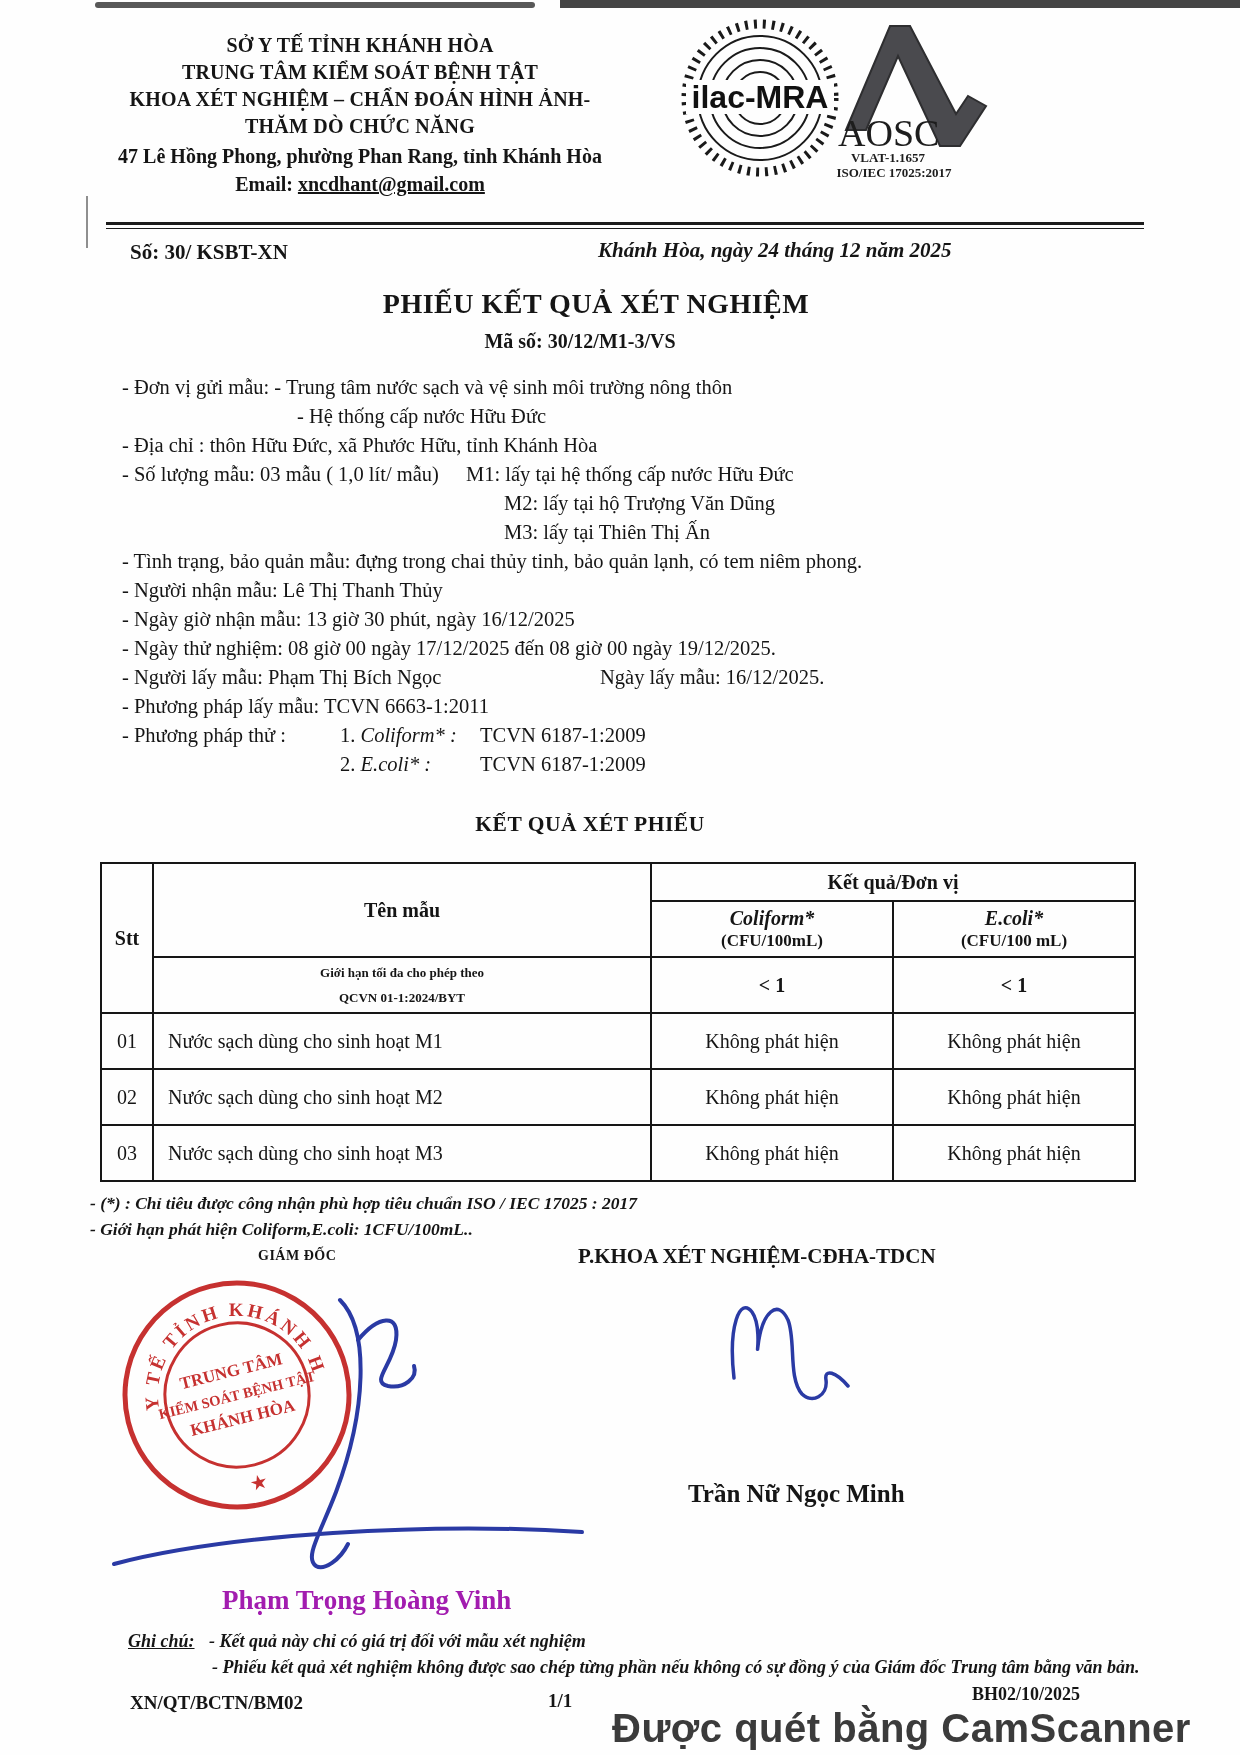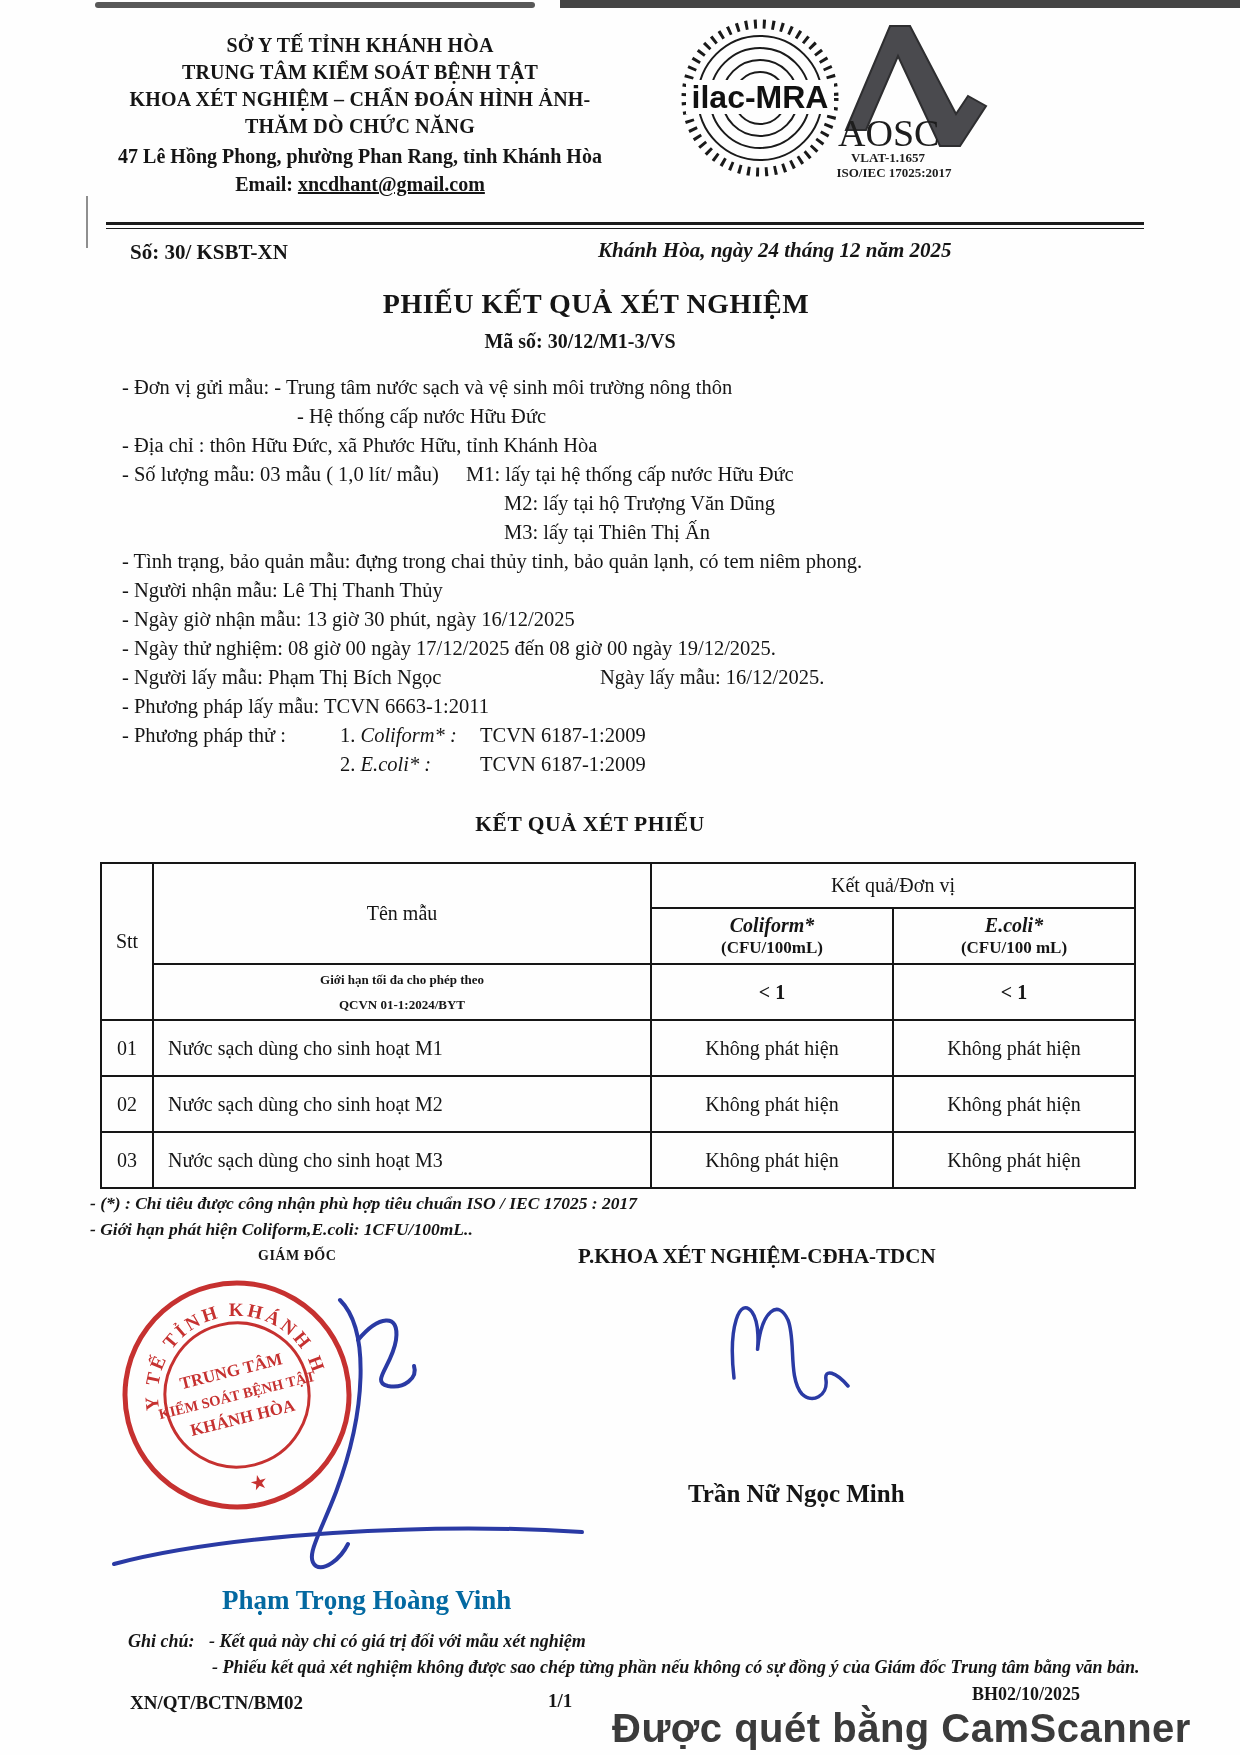--- a/index.html
+++ b/index.html
@@ -55,48 +55,48 @@
 
   .results-heading { position: absolute; top: 812px; left: 0; width: 1180px; text-align: center;
     font-size: 21.5px; font-weight: bold; letter-spacing: .5px; }
 
   
   table.results { position: absolute; top: 862px; left: 100px; width: 1036px;
     border-collapse: collapse; table-layout: fixed; }
   table.results td { border: 2px solid #161616; text-align: center; vertical-align: middle;
     font-size: 20px; padding: 2px 6px; }
   .w-stt { width: 52px; } .w-sample { width: 498px; } .w-col1 { width: 238px; } .w-col2 { width: 248px; }
-  .row-group td { height: 45px; font-weight: normal; font-size: 21px; }
+  .row-group td { height: 38px; font-weight: bold; font-size: 21px; }
   .row-sub td { height: 56px; }
   .row-limit td { height: 56px; font-weight: bold; }
   .row-data td { height: 56px; }
   .cell-stt-head { font-weight: bold; font-size: 21px; }
   .cell-sample-head { font-weight: bold; font-size: 21px; }
   .sub-name { font-weight: bold; font-style: italic; font-size: 20px; line-height: 24px; }
   .sub-unit { font-weight: bold; font-size: 17px; line-height: 22px; }
   .cell-sample-data { text-align: left !important; padding-left: 14px !important; }
   .limit-line { line-height: 25px; font-size: 13px; }
 
   
   .footnotes { position: absolute; top: 1190px; left: 90px; width: 1000px;
     font-size: 17.5px; font-style: italic; font-weight: bold; line-height: 26px; }
 
   
   .sig-title-left { position: absolute; top: 1248px; left: 258px; font-size: 14px; font-weight: bold; letter-spacing: .5px; }
   .sig-title-right { position: absolute; top: 1244px; left: 578px; font-size: 21px; font-weight: bold; }
   .stamp { position: absolute; top: 1276px; left: 118px; width: 238px; height: 238px; transform: rotate(-14deg); opacity: .92; }
   .sig-left { position: absolute; top: 1282px; left: 108px; width: 500px; height: 300px; }
   .sig-right { position: absolute; top: 1282px; left: 700px; width: 170px; height: 130px; }
-  .sig-name-left { position: absolute; top: 1585px; left: 222px; font-size: 27px; font-weight: bold; color: #0369a1; }
+  .sig-name-left { position: absolute; top: 1585px; left: 222px; font-size: 27px; font-weight: bold; color: #a21caf; }
   .sig-name-right { position: absolute; top: 1480px; left: 688px; font-size: 25px; font-weight: bold; }
 
   
   .notes { position: absolute; top: 1628px; left: 128px; width: 1050px; font-size: 18px;
     font-style: italic; font-weight: bold; line-height: 26px; }
-  .notes-label { margin-right: 10px; margin-top: 48px; }
+  .notes-label { text-decoration: underline; margin-right: 10px; margin-top: 48px; }
   .notes-item2 { margin-left: 84px; }
 
   
   .footer-left { position: absolute; top: 1692px; left: 130px; font-size: 19px; font-weight: bold; }
   .footer-center { position: absolute; top: 1690px; left: 548px; font-size: 19px; font-weight: bold; }
   .footer-right { position: absolute; top: 1684px; left: 972px; font-size: 18px; font-weight: bold; }
 
   .camscanner { position: absolute; top: 1706px; left: 612px; width: 628px;
     font-family: "Liberation Sans", "DejaVu Sans", sans-serif;
     font-size: 40px; font-weight: bold; color: #3b3b3b; letter-spacing: .5px; white-space: nowrap; }

